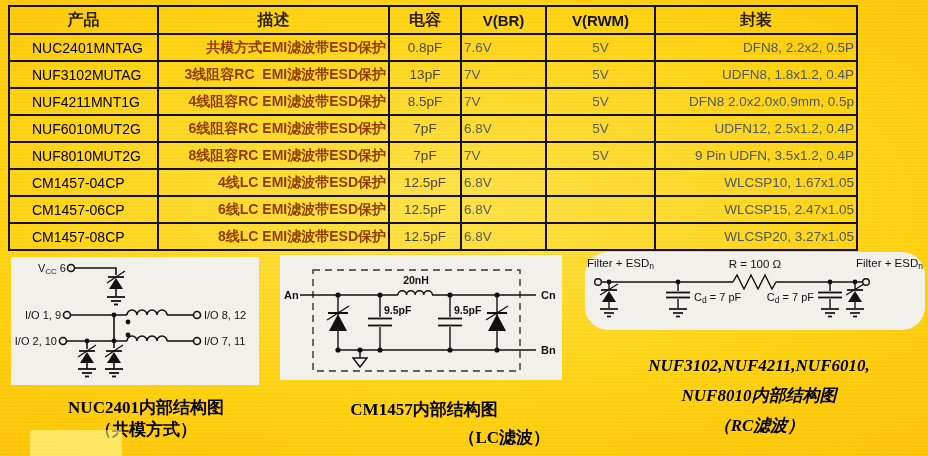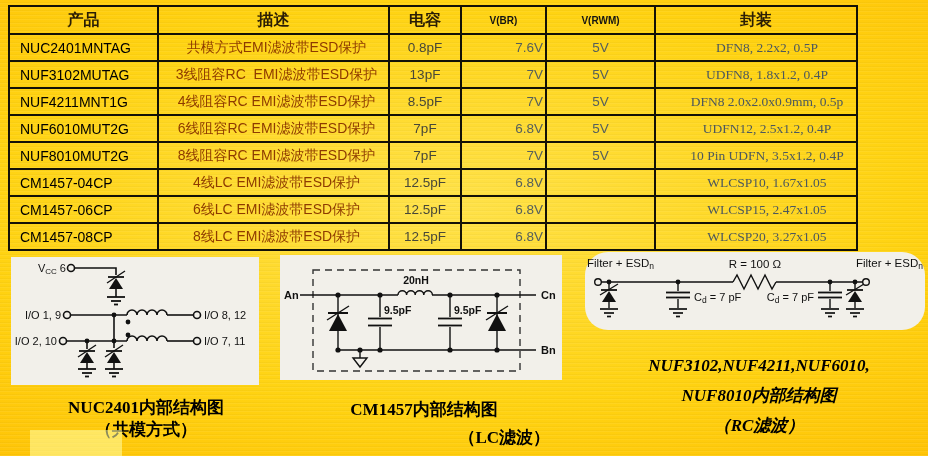--- a/index.html
+++ b/index.html
@@ -11,28 +11,28 @@
       radial-gradient(ellipse 130% 115% at 48% 45%, #ffe24a 0%, #ffd312 38%, #ffc407 62%, #f5a500 88%, #eb9900 100%);
   }
   .corner-patch { position:absolute; left:30px; top:430px; width:92px; height:26px; background:rgba(255,255,170,0.55); }
 
   table.product-table {
     position:absolute; left:8px; top:5px; width:848px;
     border-collapse:collapse; table-layout:fixed;
   }
   .product-table th, .product-table td { border:2px solid #131107; overflow:hidden; white-space:nowrap; vertical-align:middle; }
   .product-table th { height:24px; font-size:16px; font-weight:bold; color:#2b1e05; text-align:center; padding:1px 12px; }
-  .product-table th.lat { font-size:10px; color:#141414;margin-top:22px; }
+  .product-table th.lat { font-size:15px; color:#141414;margin-top:22px; }
   .product-table td { height:23px; font-size:14px; padding:1px 2px; }
-  td.product { text-align:left; padding-left:10px; color:#000000; }
-  td.desc    { text-align:center; padding-left:8px; color:#8e3b00; white-space:pre; }
+  td.product { text-align:left; padding-left:22px; color:#000000; }
+  td.desc    { text-align:right; padding-left:8px; color:#8e3b00; white-space:pre;font-weight:bold; }
   td.cap     { text-align:center; color:#474738; font-size:13.5px; }
-  td.vbr     { text-align:right; color:#56605c; font-size:13.5px; }
+  td.vbr     { text-align:left; color:#56605c; font-size:13.5px; }
   td.vrwm    { text-align:center; color:#56605c; font-size:13.5px;border-radius:10px; }
-  td.pkg     { text-align:center; padding-left:24px; color:#4c585e; font-size:13.5px;font-family:Liberation Serif, serif; }
+  td.pkg     { text-align:right; padding-left:24px; color:#4c585e; font-size:13.5px; }
 
   .panel { position:absolute; background:#f2f0ea; }
   .panel1 { left:11px;   top:257px; width:248px; height:128px; }
   .panel2 { left:280px; top:255px; width:282px; height:125px; }
   .panel3 { left:585px; top:252px; width:340px; height:78px;border-radius:23px; }
   .panel svg { display:block; }
 
   .caption {
     position:absolute; text-align:center; color:#000;
     font-family:"Liberation Serif","DejaVu Serif",serif; font-weight:bold; font-size:17px;
@@ -100,21 +100,21 @@
         <td class="vbr">6.8V</td>
         <td class="vrwm">5V</td>
         <td class="pkg">UDFN12, 2.5x1.2, 0.4P</td>
       </tr>
       <tr>
         <td class="product">NUF8010MUT2G</td>
         <td class="desc">8线阻容RC EMI滤波带ESD保护</td>
         <td class="cap">7pF</td>
         <td class="vbr">7V</td>
         <td class="vrwm">5V</td>
-        <td class="pkg">10 Pin UDFN, 3.5x1.2, 0.4P</td>
+        <td class="pkg">9 Pin UDFN, 3.5x1.2, 0.4P</td>
       </tr>
       <tr>
         <td class="product">CM1457-04CP</td>
         <td class="desc">4线LC EMI滤波带ESD保护</td>
         <td class="cap">12.5pF</td>
         <td class="vbr">6.8V</td>
         <td class="vrwm"></td>
         <td class="pkg">WLCSP10, 1.67x1.05</td>
       </tr>
       <tr>

